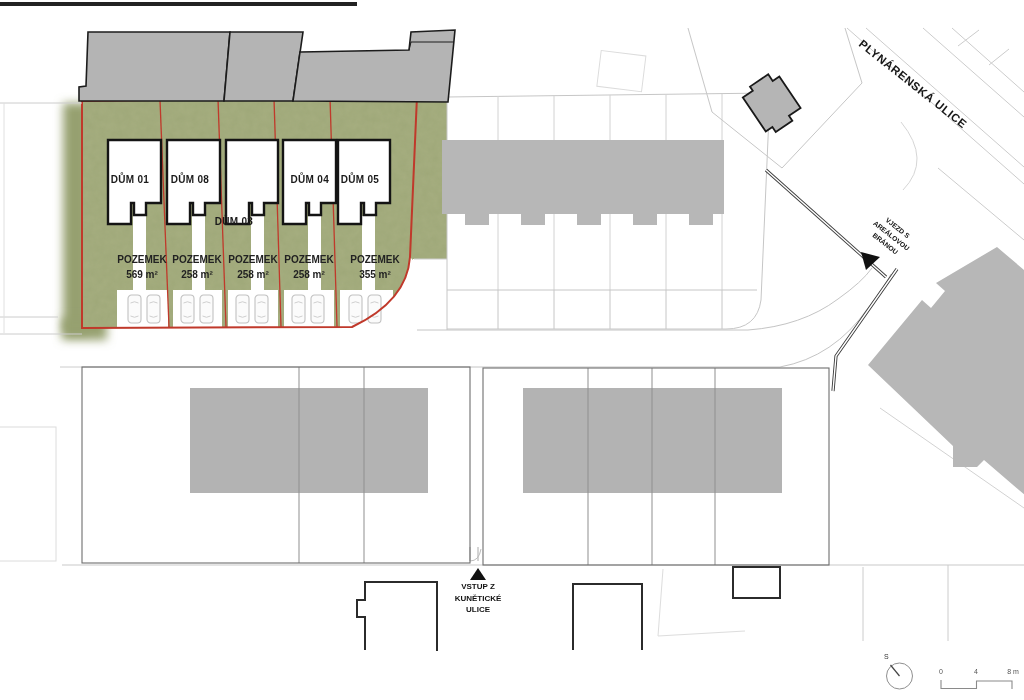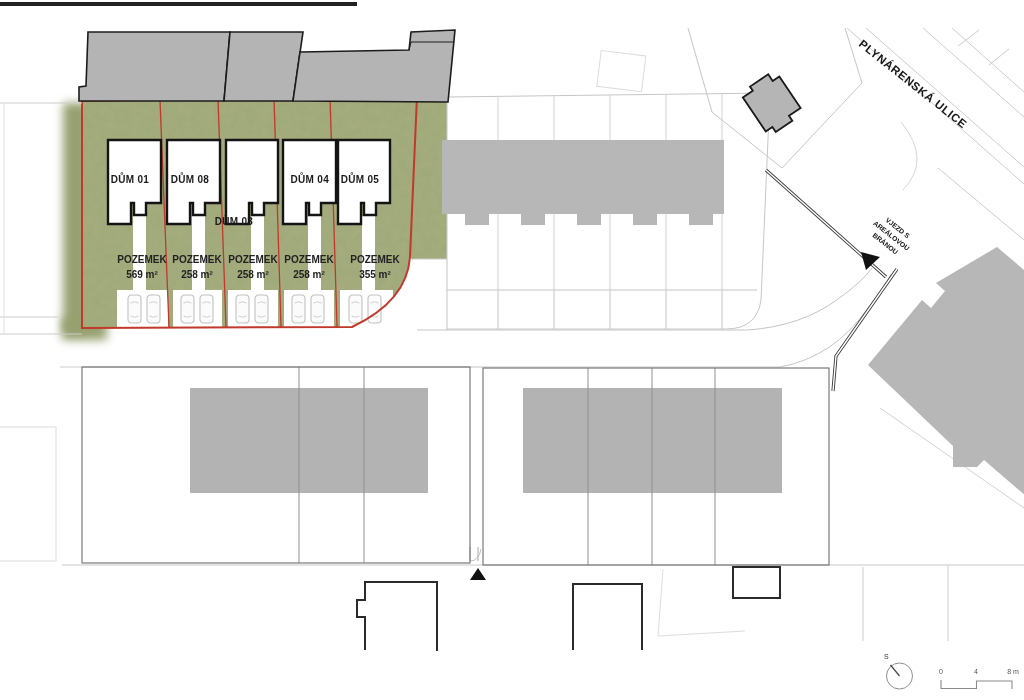--- a/index.html
+++ b/index.html
@@ -177,20 +177,25 @@
 </svg>
 
 <div class="lbl street-lbl" style="left:828px;top:78px;">PLYNÁRENSKÁ ULICE</div>
 
 <div class="lbl gate-lbl" style="left:854px;top:221px;">
   <div>VJEZD S</div>
   <div>AREÁLOVOU</div>
   <div>BRÁNOU</div>
 </div>
 
+<div class="lbl entr-lbl" style="left:435px;top:581px;">
+  <div>VSTUP Z</div>
+  <div>KUNĚTICKÉ</div>
+  <div>ULICE</div>
+</div>
 
 <div class="lbl house-lbl" style="left:106px;top:174px;">DŮM 01</div>
 <div class="lbl house-lbl" style="left:166px;top:174px;">DŮM 08</div>
 <div class="lbl house-lbl" style="left:210px;top:174px;margin-top:42px;">DŮM 03</div>
 <div class="lbl house-lbl" style="left:281px;top:174px;text-align:right;">DŮM 04</div>
 <div class="lbl house-lbl" style="left:336px;top:174px;">DŮM 05</div>
 
 <div class="lbl plot-lbl" style="left:112px;top:252px;">
   <div>POZEMEK</div>
   <div>569 m²</div>

